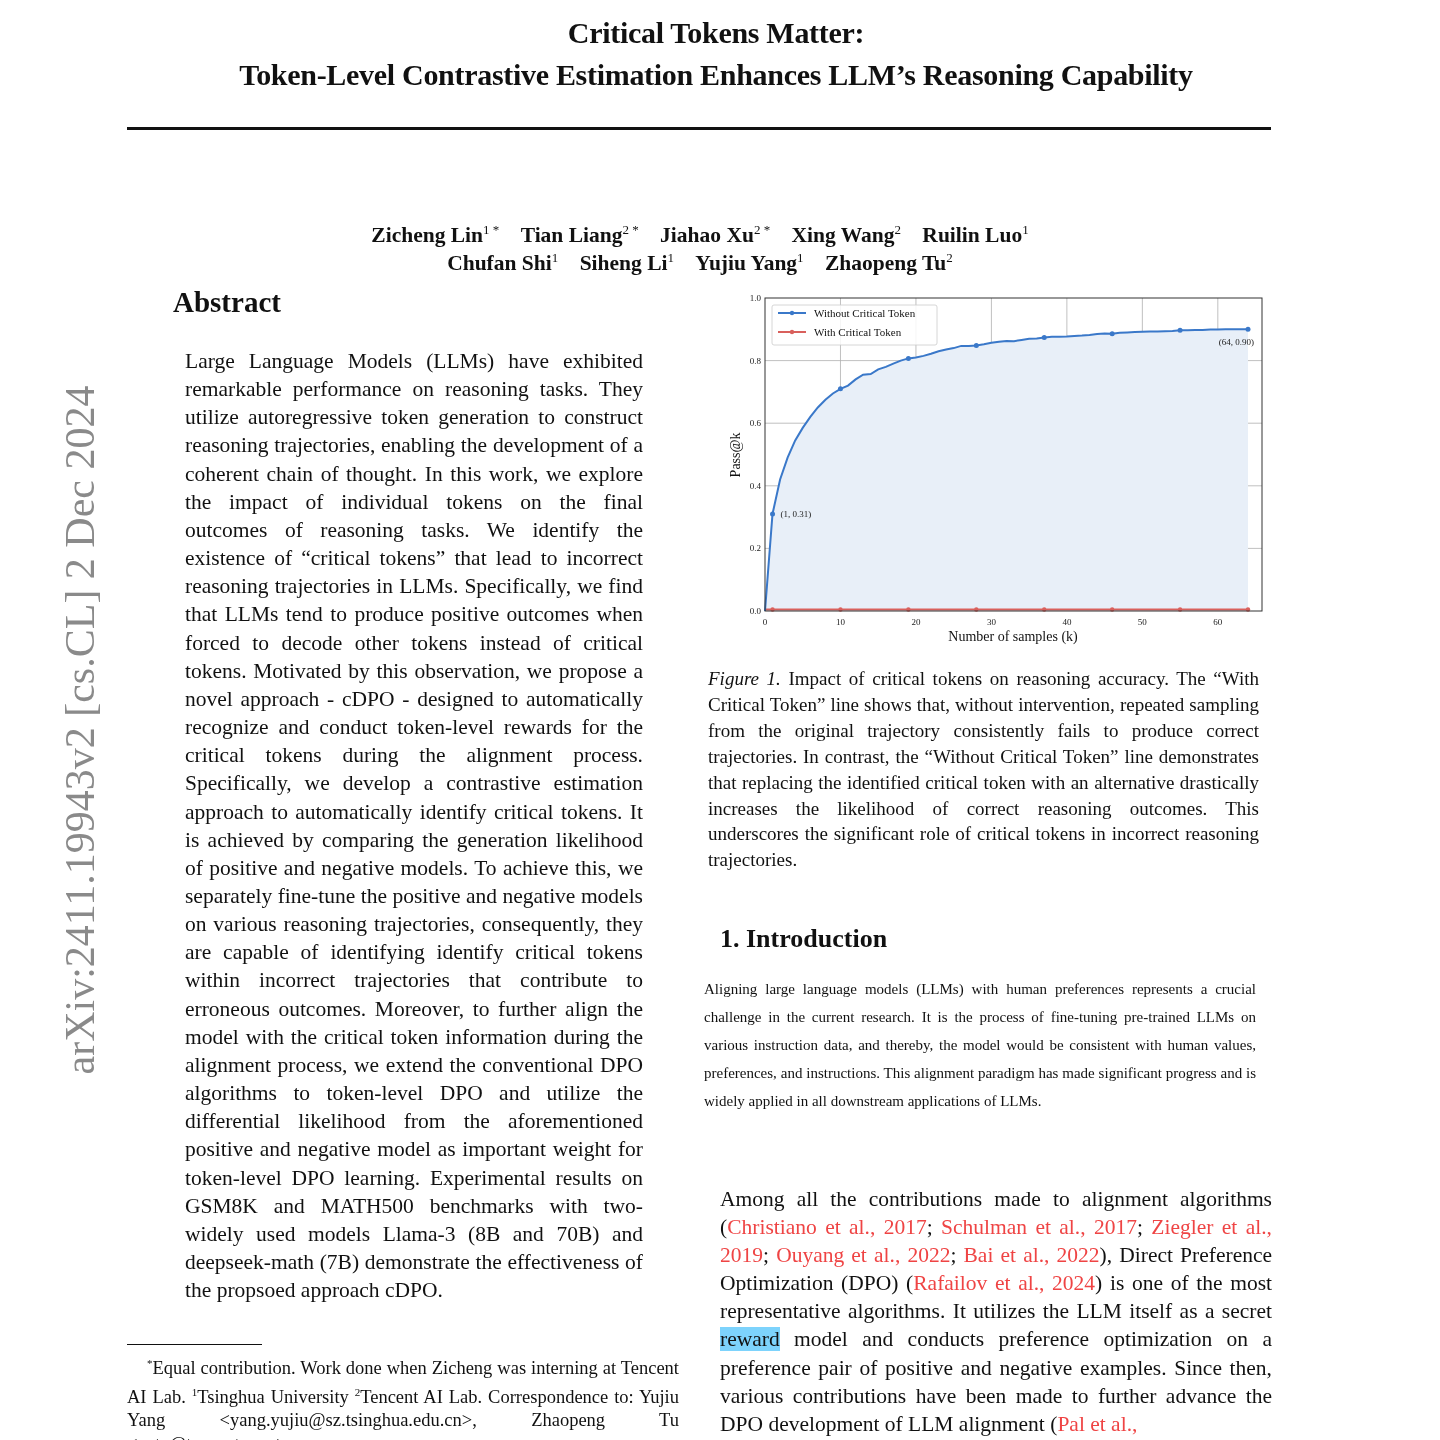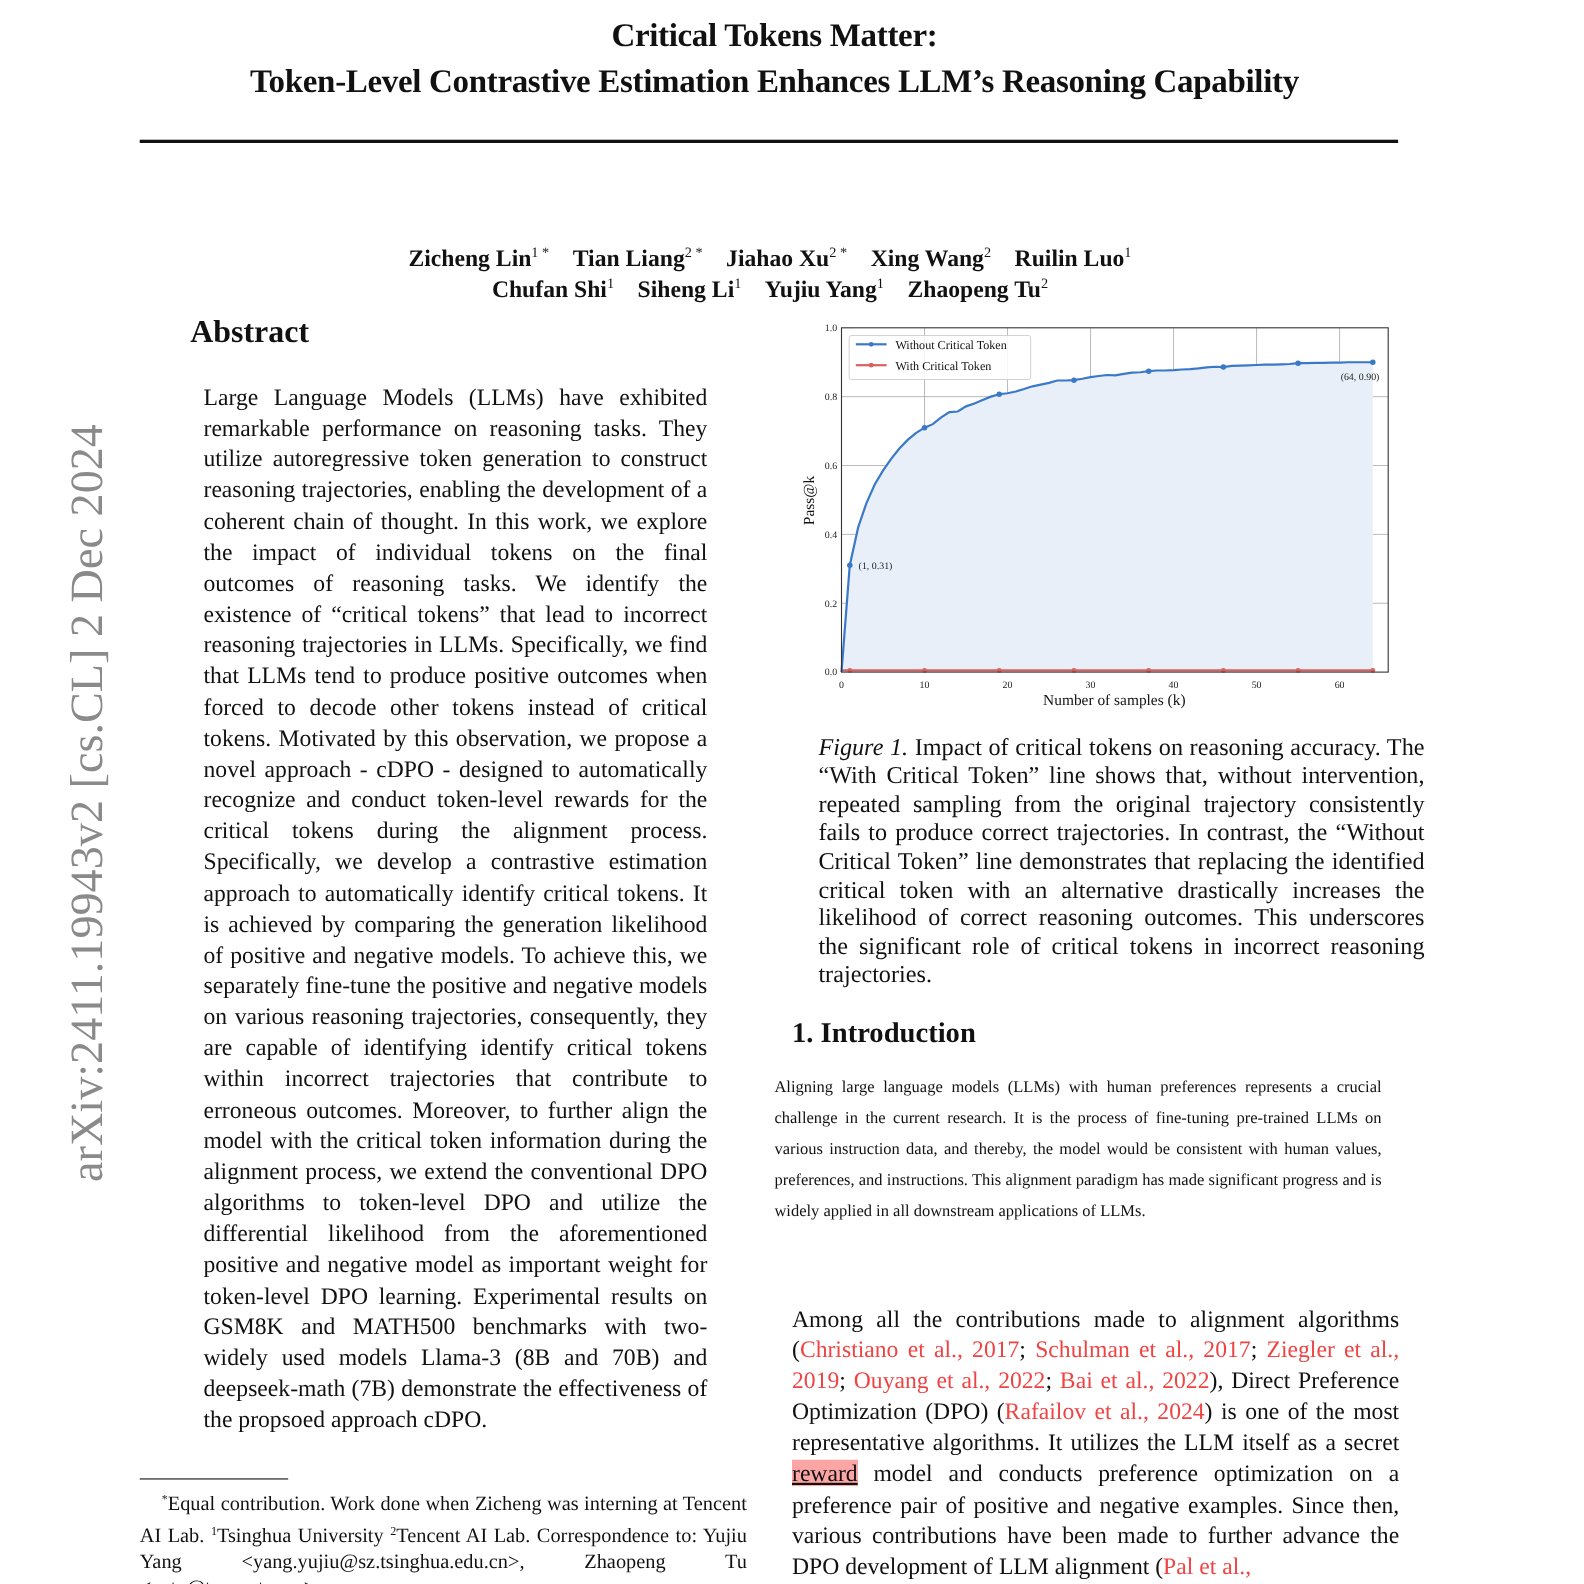--- a/index.html
+++ b/index.html
@@ -1,40 +1,40 @@
 <!DOCTYPE html>
 <html><head>
 <meta charset="utf-8">
 <style>
   html, body { margin:0; padding:0; background:#ffffff; }
   body { width:1440px; height:1440px; position:relative; overflow:hidden; font-family:"Liberation Serif","DejaVu Serif",serif; color:#111; }
-  .title { position:absolute; left:4px; width:1400px; text-align:center; font-weight:bold; font-size:30px; line-height:42px; letter-spacing:-0.3px; }
+  .title { position:absolute; left:16px; width:1400px; text-align:center; font-weight:bold; font-size:30px; line-height:42px; letter-spacing:-0.3px; }
   .title.l1 { top:12px; }
   .title.l2 { top:54px; }
   .rule { position:absolute; left:127px; top:127px; width:1144px; height:3px; background:#111; }
   .authors { position:absolute; left:0; width:1400px; text-align:center; font-weight:bold; font-size:21.5px; line-height:28px;margin-top:36px; }
   .authors.r1 { top:180px; }
   .authors.r2 { top:208px; }
   .authors .a { margin:0 8px; }
   .authors sup { font-weight:normal; font-size:13px; }
   .arxiv { position:absolute; left:-330px; top:690px; width:820px; height:80px; transform:rotate(-90deg); transform-origin:center; text-align:center; font-size:42px; color:#8a8a8a; font-family:"Liberation Serif",serif; line-height:80px; white-space:nowrap; }
   .abs-head { position:absolute; left:173px; width:458px; top:286px; text-align:left; font-weight:bold; font-size:29px; }
   .abs-body { position:absolute; left:173px; top:347px; width:458px; font-size:21.5px; line-height:28.15px; text-align:justify; hyphens:manual;margin-left:12px; }
   .fn-rule { position:absolute; left:127px; top:1344px; width:135px; height:1px; background:#111; }
   .footnote { position:absolute; left:127px; top:1352px; width:552px; font-size:18.5px; line-height:23.5px; text-align:justify; }
   .footnote .ind { padding-left:20px; }
   .footnote sup { font-size:11px; }
   .chart { position:absolute; left:720px; top:290px; width:560px; height:360px; }
-  .caption { position:absolute; left:744px; top:666px; width:551px; font-size:22px; line-height:25.9px; text-align:justify; }
+  .caption { position:absolute; left:708px; top:666px; width:551px; font-size:19px; line-height:25.9px; text-align:justify; }
   .caption i { font-style:italic; }
   .sec-head { position:absolute; left:720px; top:924px; font-weight:bold; font-size:26px; }
   .intro1 { position:absolute; left:704px; top:975px; width:552px; font-size:15px; line-height:28.1px; text-align:justify; }
   .intro2 { position:absolute; left:720px; top:1185px; width:552px; font-size:21.5px; line-height:28.1px; text-align:justify; }
   .cite { color:#ef4444; }
-  .hl { background:#fca5a5;text-decoration:underline; }
+  .hl { background:#7dd3fc; }
 </style>
 </head>
 <body>
 
 <div class="title l1">Critical Tokens Matter:</div>
 <div class="title l2">Token-Level Contrastive Estimation Enhances LLM’s Reasoning Capability</div>
 <div class="rule"></div>
 
 <div class="authors r1">
   <span class="a"><span>Zicheng Lin</span><sup>1 *</sup></span>

